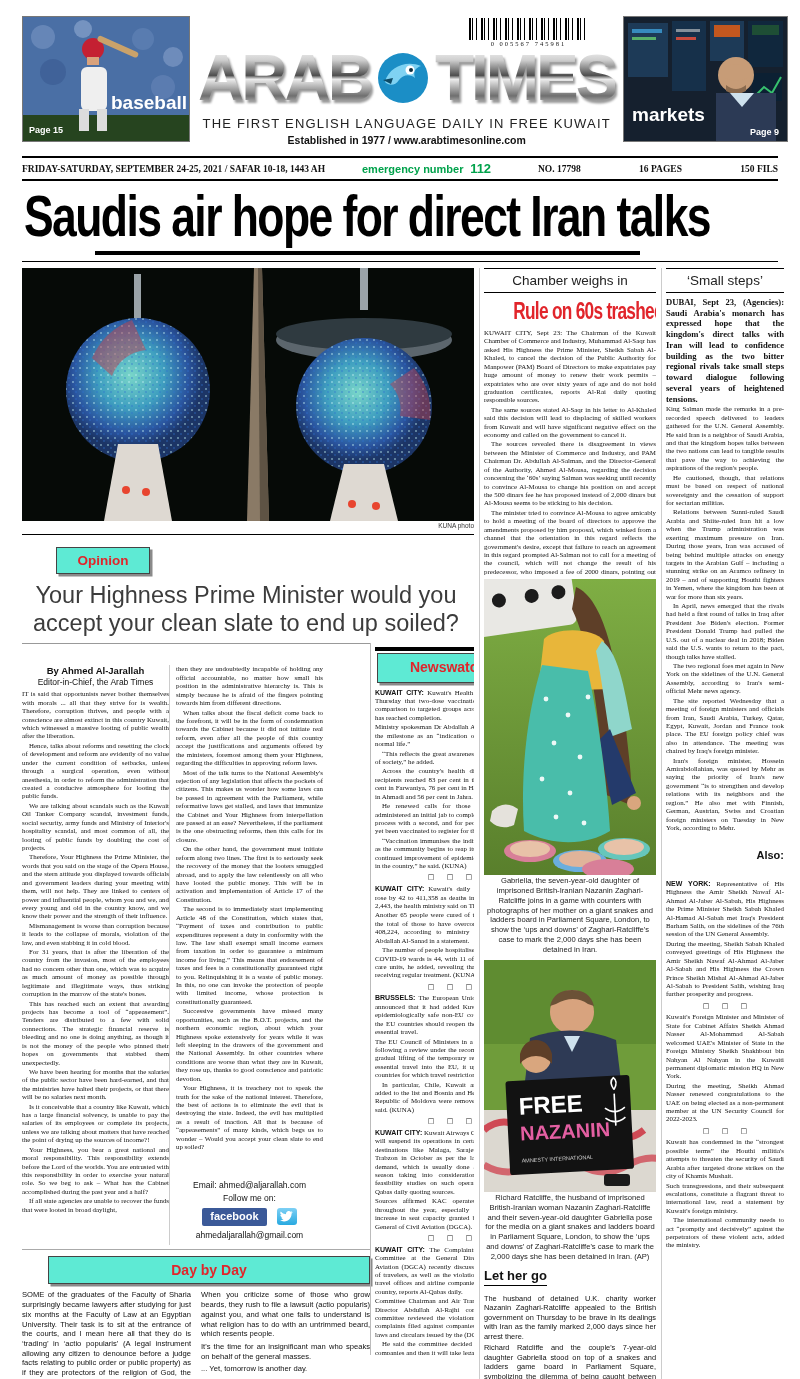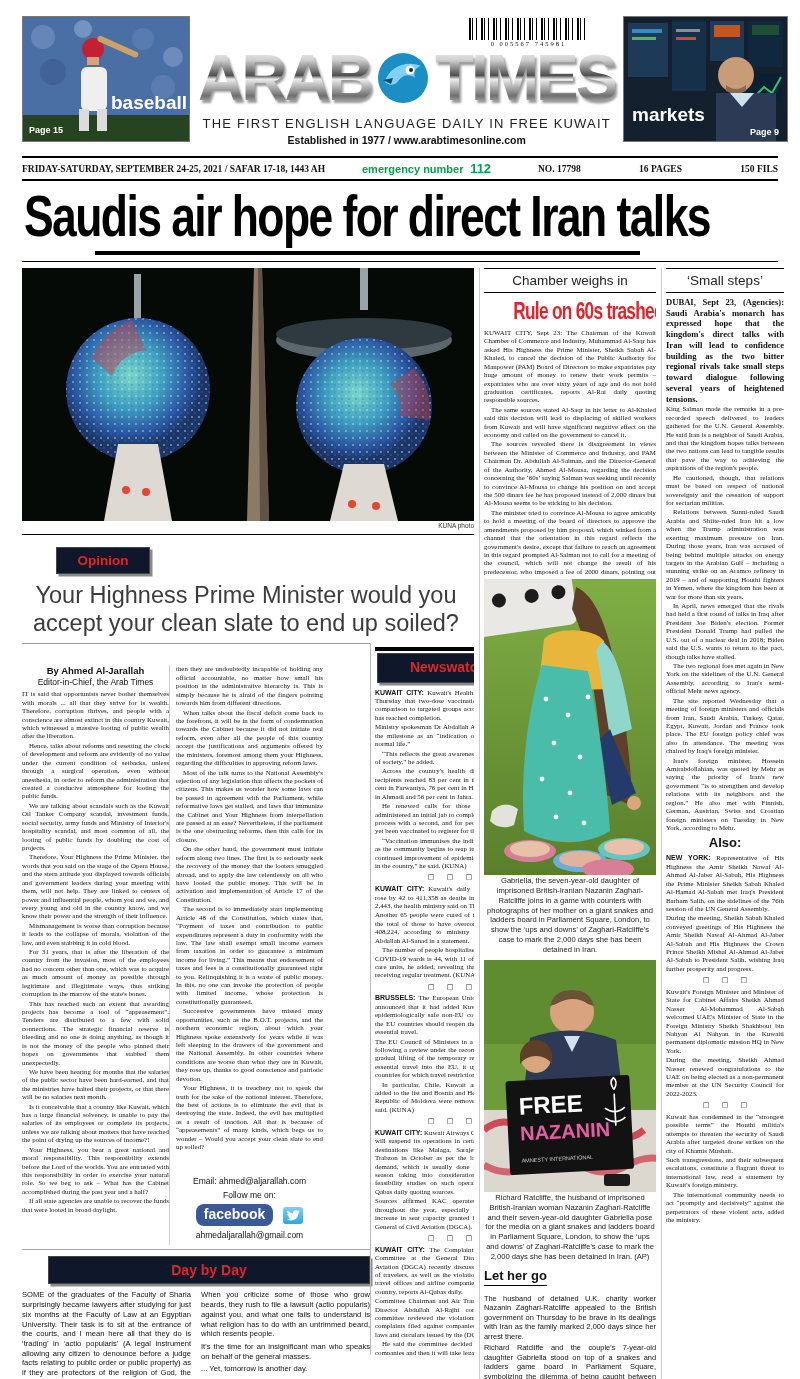--- a/index.html
+++ b/index.html
@@ -46,21 +46,21 @@
   .serif-body p:first-child{text-indent:0;}
   .lead-bold{font-weight:700;font-size:8.6px;line-height:1.25;}
   .city{font-family:"Liberation Sans",sans-serif;font-weight:700;font-size:7px;}
   .sep{font-family:"DejaVu Sans",sans-serif;text-align:center;font-size:7px;word-spacing:10px;margin:3px 0;}
   
   .figure{margin:0;}
   .credit{font-family:"Liberation Sans",sans-serif;font-size:6.5px;text-align:right;color:#333;margin-top:1px;}
   .caption{font-family:"Liberation Sans",sans-serif;font-size:7.6px;line-height:1.3;text-align:center;color:#1c1c1c;margin-top:1px;}
   .left-rule{border:none;border-top:1.5px solid #000;margin:5px 0 4px 0;}
   
-  .red-box{display:inline-block;background:#0f172a;border:1px solid #444;
+  .red-box{display:inline-block;background:#5eead4;border:1px solid #444;
            box-shadow:2.5px 2.5px 0 #8a8a8a;color:#e1252b;
            font-family:"Liberation Sans",sans-serif;font-weight:800;text-align:center;}
   .opinion-box{width:92px;padding:5px 0;font-size:13.5px;margin:8px 0 6px 34px;}
   .newswatch-box{width:140px;padding:5px 0;font-size:14px;margin:2px 0 6px 2px;}
   .daybyday-box{width:296px;padding:5px 12px;font-size:14px;margin:6px 0 6px 26px;}
   .black-bar{width:146px;height:4px;background:#000;margin-top:4px;}
   
   .opinion-headline{font-family:"Liberation Sans",sans-serif;font-weight:400;color:#3c3c3c;
         font-size:23.5px;line-height:1.18;text-align:center;margin:2px 4px 6px 0;}
   .op-row{display:flex;gap:0;}
@@ -70,40 +70,40 @@
   .op-col1{flex:0 0 147px;overflow:hidden;}
   .op-col2{flex:0 0 147px;border-left:1px solid #ccc;padding-left:6px;display:flex;flex-direction:column;overflow:hidden;}
   .op-col2 .op-text{flex:1;overflow:hidden;}
   .byline{font-family:"Liberation Sans",sans-serif;text-align:center;margin-bottom:3px;}
   .byline .by{font-weight:800;font-size:9.5px;}
   .byline .role{font-size:8.5px;}
   .contact{font-family:"Liberation Sans",sans-serif;text-align:center;font-size:8.5px;padding:4px 0 2px 0;}
   .contact .row{margin:3px 0;}
   .social{display:flex;justify-content:center;gap:10px;align-items:center;margin:4px 0;}
   .fb-badge{background:#3b5998;color:#fff;font-family:"Liberation Sans",sans-serif;font-weight:700;
-            font-size:14px;padding:2px 8px 3px 8px;border-radius:8px;}
+            font-size:11px;padding:2px 8px 3px 8px;border-radius:2px;}
   .tw-badge{width:20px;height:17px;border-radius:3px;background:linear-gradient(#7ed0f5,#28a9e0);
             display:flex;align-items:center;justify-content:center;}
   .gray-rule{border:none;border-top:1px solid #aaa;margin:4px 0 0 0;}
   
   .dbd-cols{display:flex;gap:10px;font-family:"Liberation Sans",sans-serif;font-size:7.6px;line-height:1.28;text-align:justify;}
   .dbd-cols>div{flex:1;overflow:hidden;}
   .dbd-cols p{margin:0 0 3px 0;}
   
   .kicker{font-family:"Liberation Sans",sans-serif;font-size:13.5px;color:#222;text-align:center;
           border-top:1px solid #000;border-bottom:1px solid #000;padding:4px 0;margin-bottom:4px;}
   .red-headline{white-space:nowrap;text-align:center;margin:1px 0 4px 0;}
   .red-headline span{display:inline-block;font-family:"Liberation Sans",sans-serif;font-weight:900;
       color:#e1252b;font-size:24px;letter-spacing:-1px;transform:scaleX(.72);transform-origin:center;}
   .mid-text{max-height:246px;overflow:hidden;margin-bottom:4px;}
   .lhg-head{font-family:"Liberation Sans",sans-serif;font-weight:800;font-size:13px;margin:6px 0 11px 0;}
   .lhg-head span{border-bottom:1.5px solid #000;padding-bottom:2px;}
   .lhg-text{font-family:"Liberation Sans",sans-serif;font-size:7.4px;line-height:1.28;text-align:justify;}
   .lhg-text p{margin:0 0 2px 0;}
-  .also-label{font-family:"Liberation Sans",sans-serif;font-weight:800;font-size:13px;text-align:center;margin:3px 0;}
+  .also-label{font-family:"Liberation Sans",sans-serif;font-weight:800;font-size:11px;text-align:right;margin:17px 0;}
   svg{display:block;}
 </style>
 </head>
 <body>
 
 <div class="page">
 
   <header class="masthead">
     <div class="promo">
       <svg width="166" height="124" viewBox="0 0 166 124">
@@ -168,21 +168,21 @@
         <path d="M102 68 q10 8 20 0 l0 6 q-10 6 -20 0 Z" fill="#8a6a4e"></path>
         <rect x="92" y="76" width="60" height="48" fill="#2c3a55"></rect>
         <path d="M106 76 L118 90 L130 76 Z" fill="#cfe2ee"></path>
         <text x="8" y="104" font-family="Liberation Sans, sans-serif" font-size="19" font-weight="800" fill="#fff">markets</text>
         <text x="126" y="118" font-family="Liberation Sans, sans-serif" font-size="9" font-weight="700" fill="#fff">Page 9</text>
       </svg>
     </div>
   </header>
 
   <div class="dateline">
-    <span class="date">FRIDAY-SATURDAY, SEPTEMBER 24-25, 2021 / SAFAR 17-18, 1443 AH</span>
+    <span class="date">FRIDAY-SATURDAY, SEPTEMBER 24-25, 2021 / SAFAR 10-18, 1443 AH</span>
     <span class="emergency">
       <span class="lab">emergency number</span>
       <span class="num">112</span>
     </span>
     <span class="issue-group">
       <span>NO. 17798</span>
       <span>16 PAGES</span>
       <span>150 FILS</span>
     </span>
   </div>

